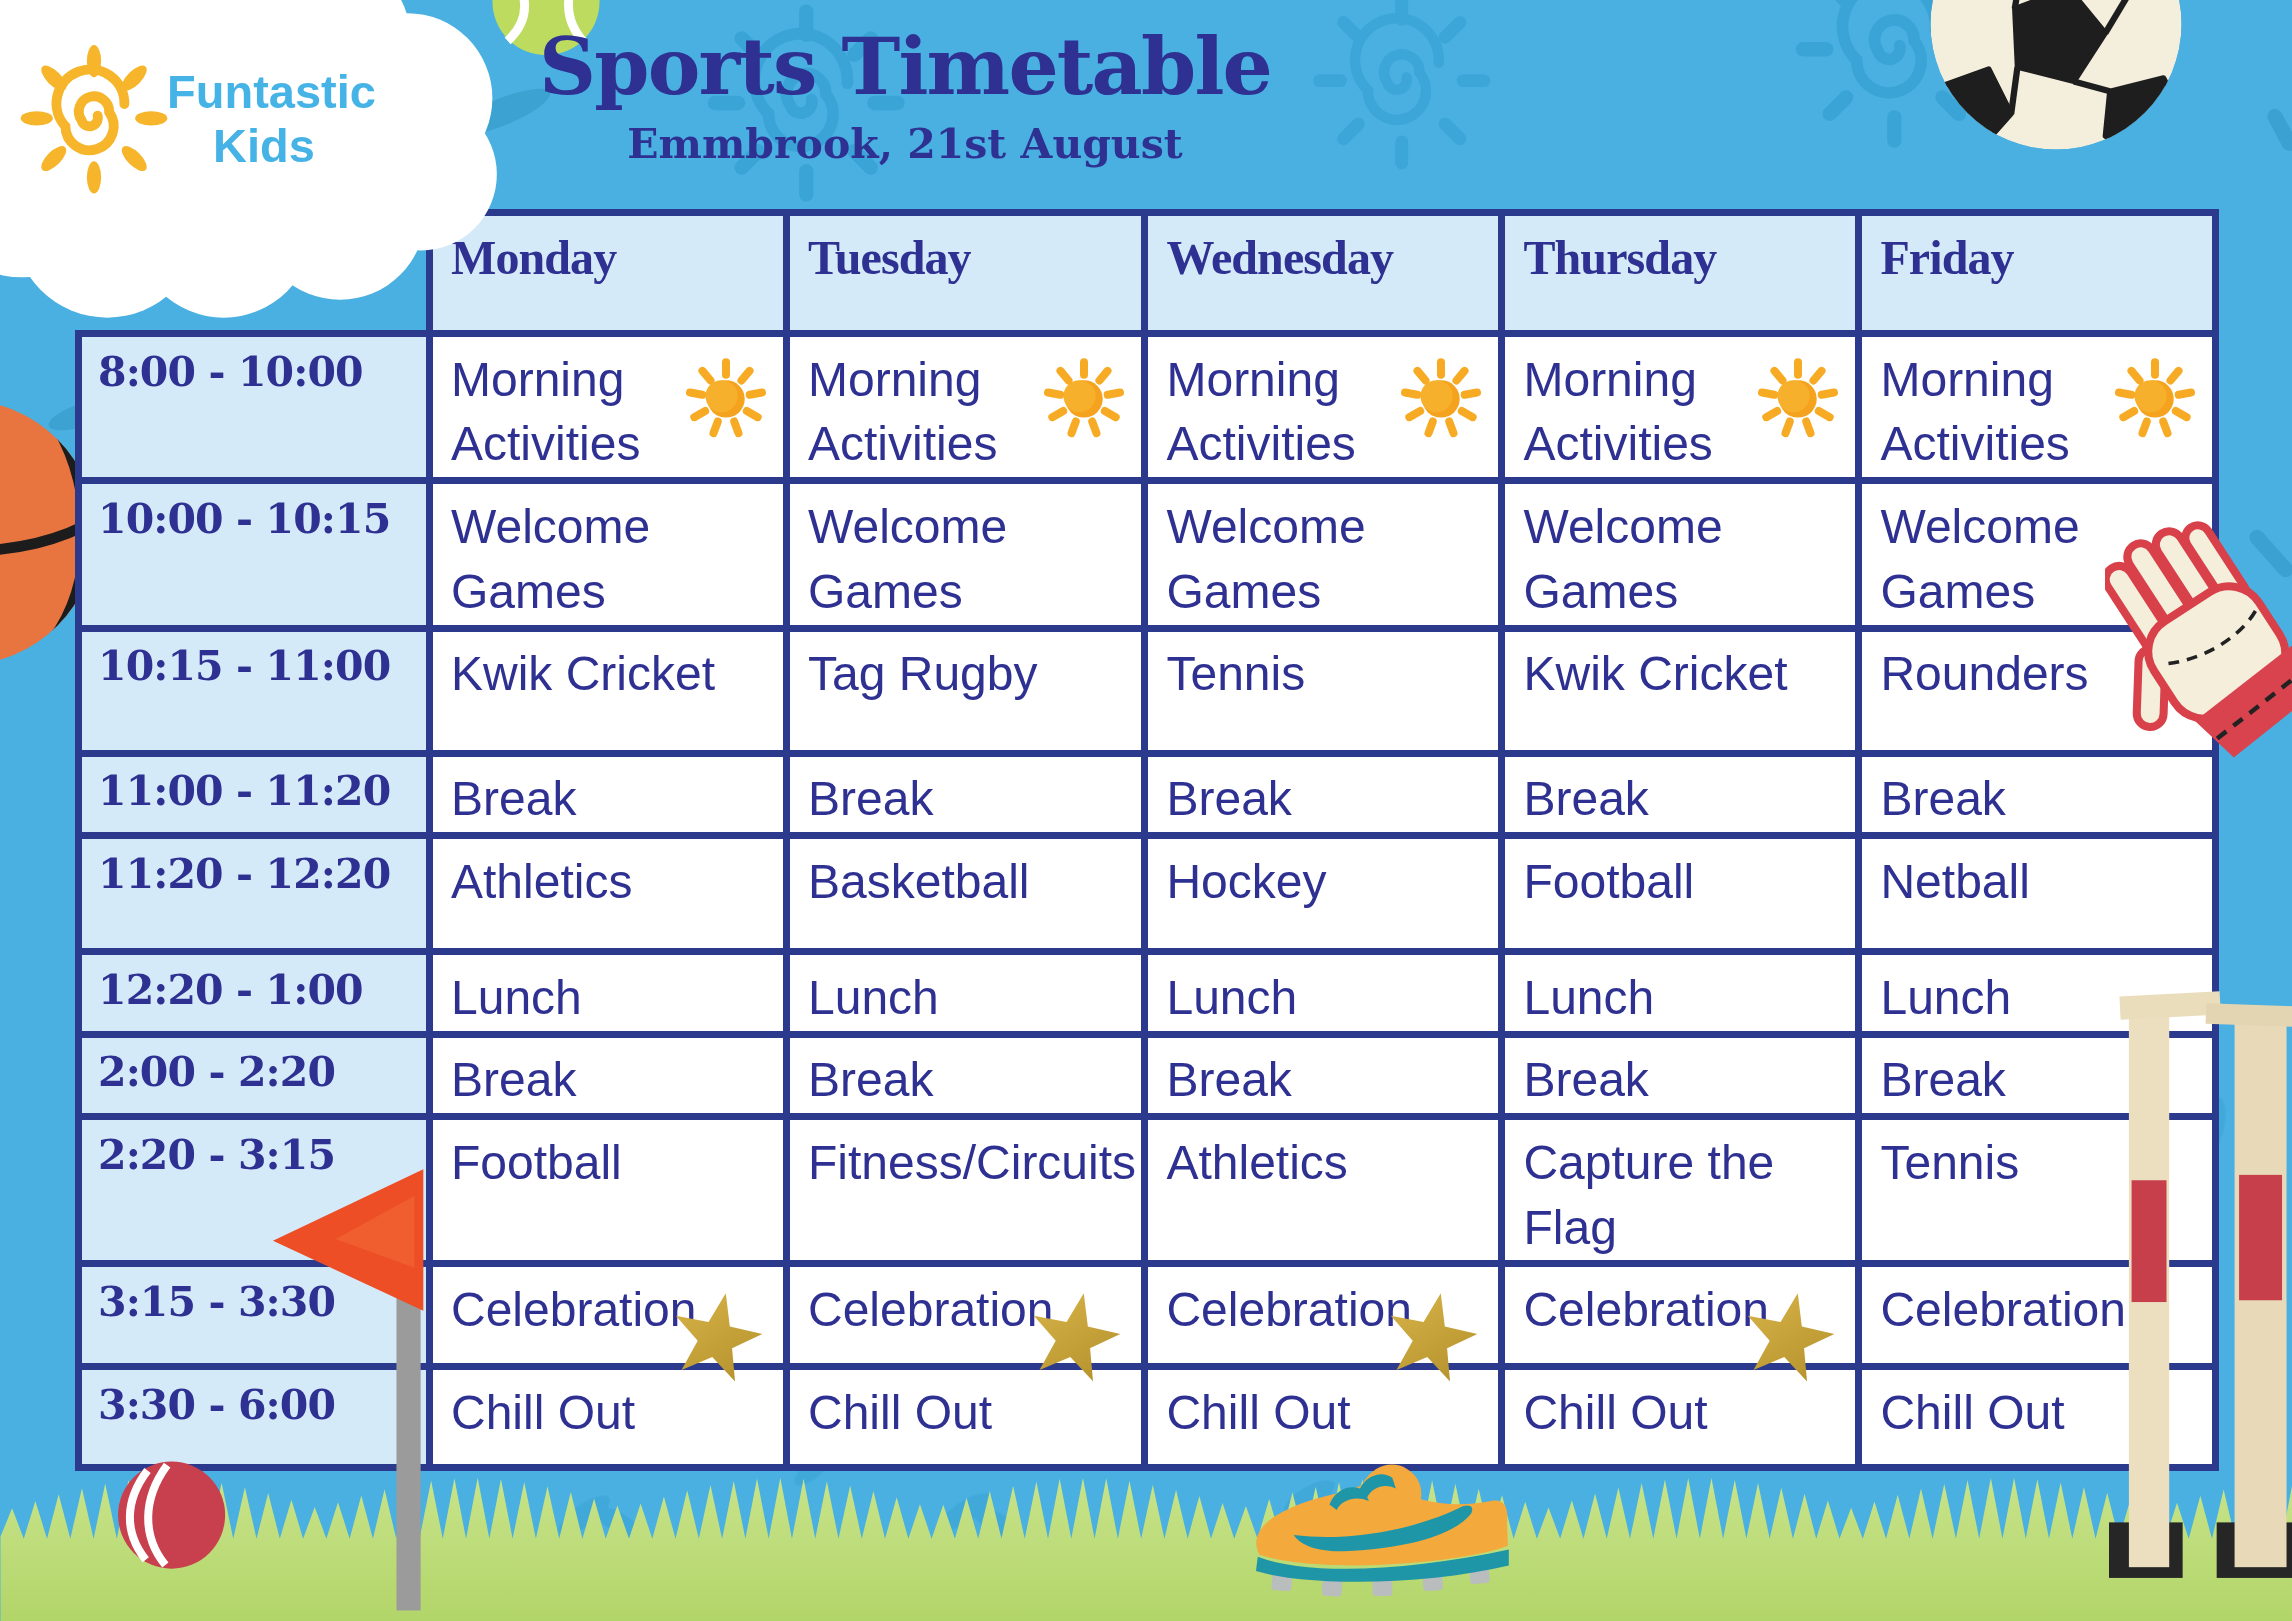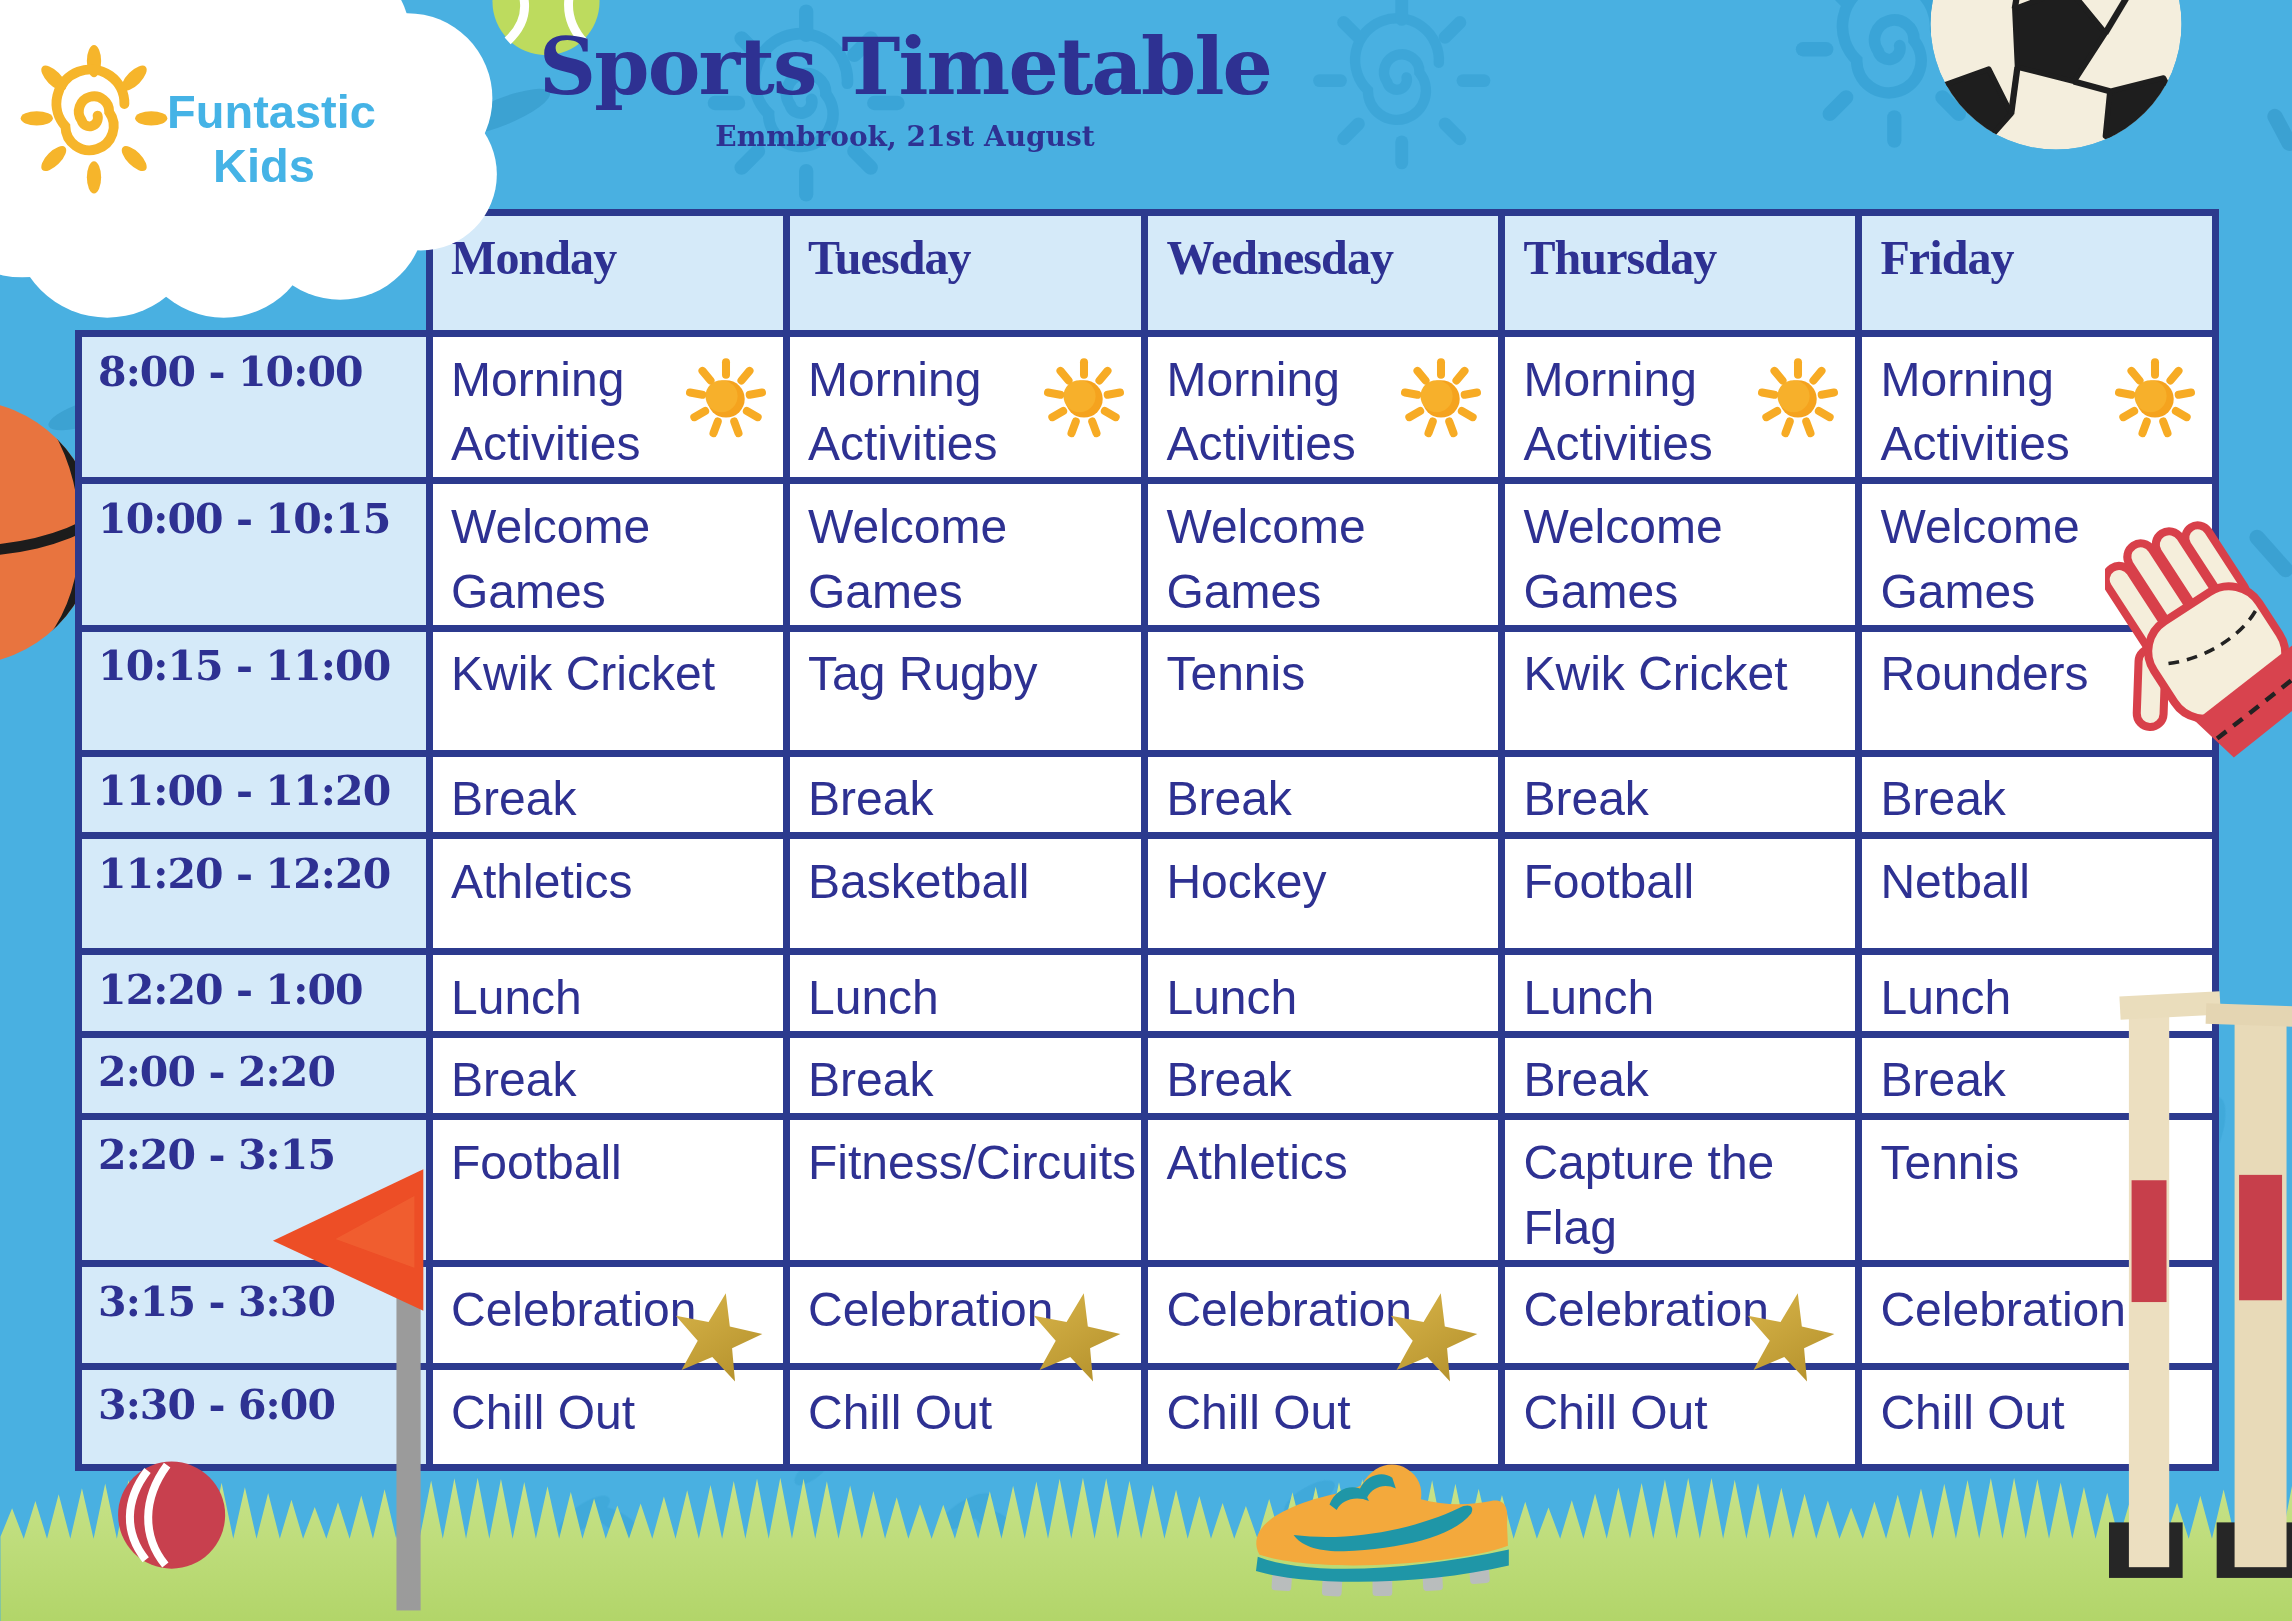--- a/index.html
+++ b/index.html
@@ -4,23 +4,23 @@
 <style>
   html,body{margin:0;padding:0;}
   #canvas{position:relative;width:2293px;height:1621px;overflow:hidden;
           background:var(--bg,#49b0e1);font-family:"Liberation Sans",sans-serif;}
   #canvas *{box-sizing:border-box;}
   .abs{position:absolute;}
   
   .title{left:905px;top:19.7px;transform:translateX(-50%);font-family:"DejaVu Serif",serif;
          font-weight:700;font-size:79px;letter-spacing:-1.8px;color:var(--navy);white-space:nowrap;z-index:2;text-align:center;}
   .subtitle{left:905px;top:120px;transform:translateX(-50%);font-family:"DejaVu Serif",serif;
-         font-weight:700;font-size:28px;color:var(--navy);white-space:nowrap;z-index:2;}
+         font-weight:700;font-size:41px;color:var(--navy);white-space:nowrap;z-index:2;}
   
-  .logo-text{font-weight:700;color:var(--logo-blue);line-height:1;z-index:6;margin-top:20px;}
+  .logo-text{font-weight:700;color:var(--logo-blue);line-height:1;z-index:6;}
   .logo1{left:167px;top:68px;font-size:47px;}
   .logo2{left:213px;top:122px;font-size:47px;}
   
   table#grid{position:absolute;left:75px;top:209px;border-collapse:collapse;table-layout:fixed;z-index:2;}
   #grid td,#grid th{border:7.2px solid var(--border);vertical-align:top;overflow:visible;}
   #grid td.corner{border:0;background:transparent;}
   #grid th.day{background:var(--cell-blue);color:var(--navy);font-family:Liberation Serif, serif;
                font-weight:700;font-size:48px;text-align:left;padding:14.3px 0 0 18px;letter-spacing:-0.9px;}
   #grid td.time{background:var(--cell-blue);color:var(--navy);font-family:"DejaVu Serif",serif;
                font-weight:700;font-size:41px;padding:10.7px 7.2px 0 16px;letter-spacing:-0.9px;white-space:nowrap;}

